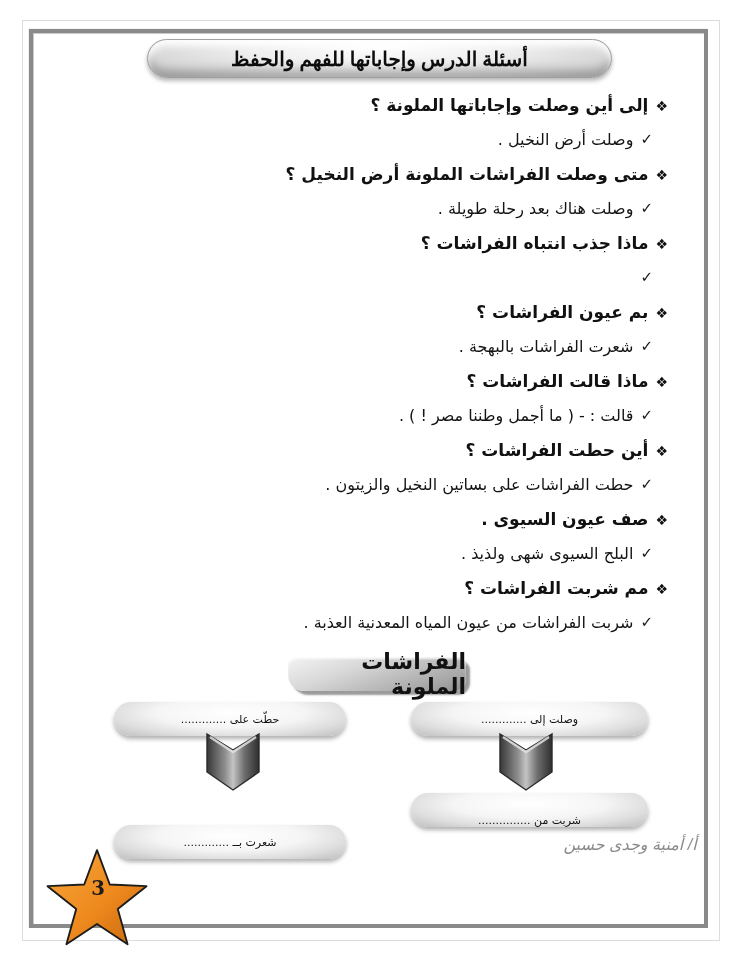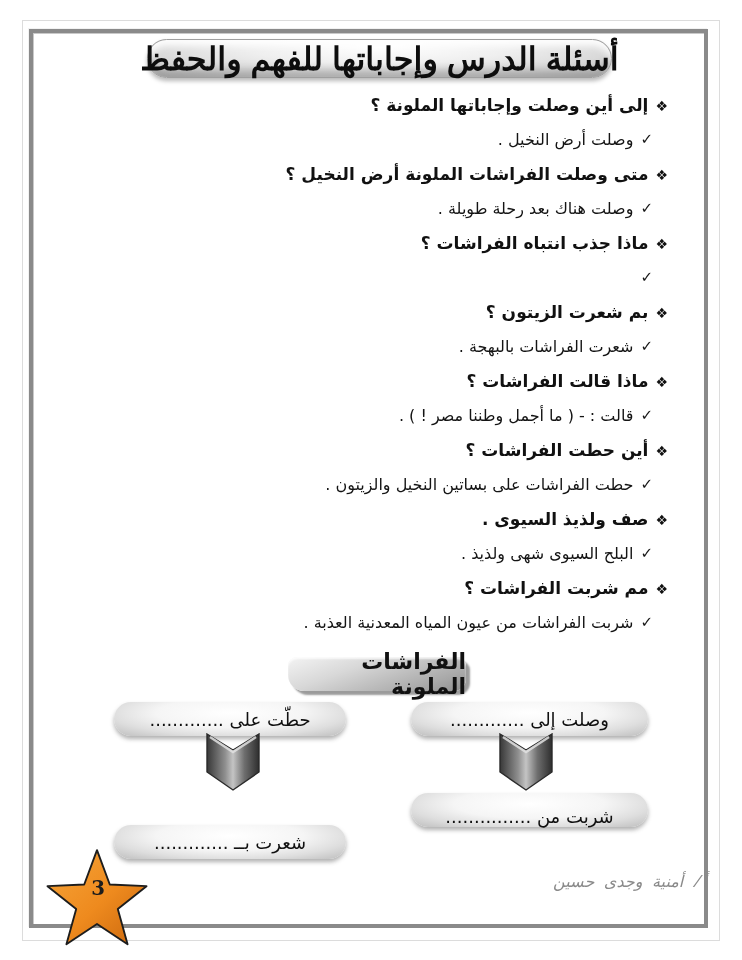--- a/index.html
+++ b/index.html
@@ -19,22 +19,22 @@
   }
   
   .banner{
     position:absolute;left:147px;top:39px;width:463px;height:37px;
     border-radius:20px;border:1px solid #9f9f9f;
     background:radial-gradient(ellipse at 50% 20%, #ffffff 0%, #efefef 40%, #d6d6d6 75%, #b5b5b5 100%);
     box-shadow:0 3px 4px rgba(0,0,0,.28), inset 0 6px 7px rgba(255,255,255,.95), inset 0 -7px 9px rgba(120,120,120,.45);
     display:flex;align-items:center;justify-content:center;
   }
   .banner-text{
-    font-weight:bold;font-size:32px;white-space:nowrap;direction:rtl;
-    font-family:Liberation Sans, sans-serif;color:#0d0d0d;
+    font-weight:bold;font-size:20px;white-space:nowrap;direction:rtl;
+    font-family:Liberation Serif, serif;color:#0d0d0d;
   }
   
   .qa{
     position:absolute;top:88px;right:74px;width:612px;direction:rtl;
   }
   .qa-line{height:34.5px;display:flex;align-items:center;}
   .qa-line.q{font-weight:bold;font-size:17px;}
   .qa-line.a{font-size:16px;padding-right:15px;color:#141414;}
   .qb{font-size:14px;margin-left:7px;position:relative;top:1px;}
   .ab{font-size:15px;margin-left:7px;position:relative;top:-1px;}
@@ -46,35 +46,35 @@
     background:linear-gradient(160deg,#f4f4f4 0%,#d8d8d8 35%,#a8a8a8 80%,#8e8e8e 100%);
     box-shadow:4px 4px 2px #9b9b9b, inset 0 2px 2px rgba(255,255,255,.8);
     display:flex;align-items:center;justify-content:center;
     font-weight:bold;font-size:22px;direction:rtl;
   }
   .pill{
     position:absolute;height:34px;border-radius:17px;
     background:radial-gradient(ellipse at 50% 32%, #ffffff 0%, #f5f5f5 45%, #dedede 72%, #bdbdbd 100%);
     box-shadow:0 3px 4px rgba(60,60,60,.4);
     display:flex;align-items:center;justify-content:center;
-    font-size:18px;direction:rtl;white-space:nowrap;color:#101010;
+    font-size:11px;direction:rtl;white-space:nowrap;color:#101010;
   }
   .pill.tr{left:411px;top:702px;width:237px;}
   .pill.tl{left:114px;top:702px;width:232px;}
   .pill.br{left:411px;top:793px;width:237px;align-items:flex-end;}
   .pill.bl{left:114px;top:793px;width:232px;margin-top:32px;}
   .arrow{position:absolute;width:54px;height:58px;}
   .arrow.left{left:206px;top:733px;}
   .arrow.right{left:499px;top:733px;}
   
   .star{position:absolute;left:42px;top:846px;width:110px;height:104px;z-index:5;}
   .star text{font-family:"DejaVu Serif",serif;font-weight:bold;}
   .signature{
-    position:absolute;right:32px;top:872px;width:160px;text-align:center;
-    font-family:Liberation Mono, monospace;font-style:italic;
+    position:absolute;right:32px;top:835px;width:160px;text-align:center;
+    font-family:Liberation Sans, sans-serif;font-style:italic;
     font-size:16px;color:#8a8a8a;direction:rtl;white-space:nowrap;
   }
 </style>
 </head>
 <body>
 
 <div class="outer-frame"></div>
 <div class="page-frame"></div>
 
 <div class="banner">
@@ -100,21 +100,21 @@
   </div>
   <div class="qa-line q">
     <span class="qb">❖</span>
     <span class="qt">ماذا جذب انتباه الفراشات ؟</span>
   </div>
   <div class="qa-line a">
     <span class="ab">✓</span>
   </div>
   <div class="qa-line q">
     <span class="qb">❖</span>
-    <span class="qt">بم شعرت الزيتون ؟</span>
+    <span class="qt">بم عيون الفراشات ؟</span>
   </div>
   <div class="qa-line a">
     <span class="ab">✓</span>
     <span class="at">شعرت الفراشات بالبهجة .</span>
   </div>
   <div class="qa-line q">
     <span class="qb">❖</span>
     <span class="qt">ماذا قالت الفراشات ؟</span>
   </div>
   <div class="qa-line a">
@@ -124,21 +124,21 @@
   <div class="qa-line q">
     <span class="qb">❖</span>
     <span class="qt">أين حطت الفراشات ؟</span>
   </div>
   <div class="qa-line a">
     <span class="ab">✓</span>
     <span class="at">حطت الفراشات على بساتين النخيل والزيتون .</span>
   </div>
   <div class="qa-line q">
     <span class="qb">❖</span>
-    <span class="qt">صف ولذيذ السيوى .</span>
+    <span class="qt">صف عيون السيوى .</span>
   </div>
   <div class="qa-line a">
     <span class="ab">✓</span>
     <span class="at">البلح السيوى شهى ولذيذ .</span>
   </div>
   <div class="qa-line q">
     <span class="qb">❖</span>
     <span class="qt">مم شربت الفراشات ؟</span>
   </div>
   <div class="qa-line a">

